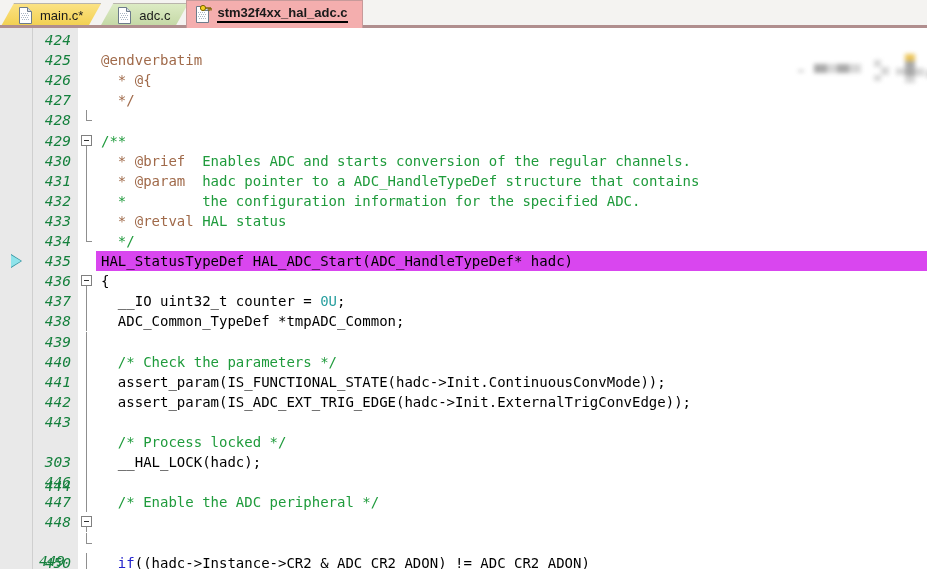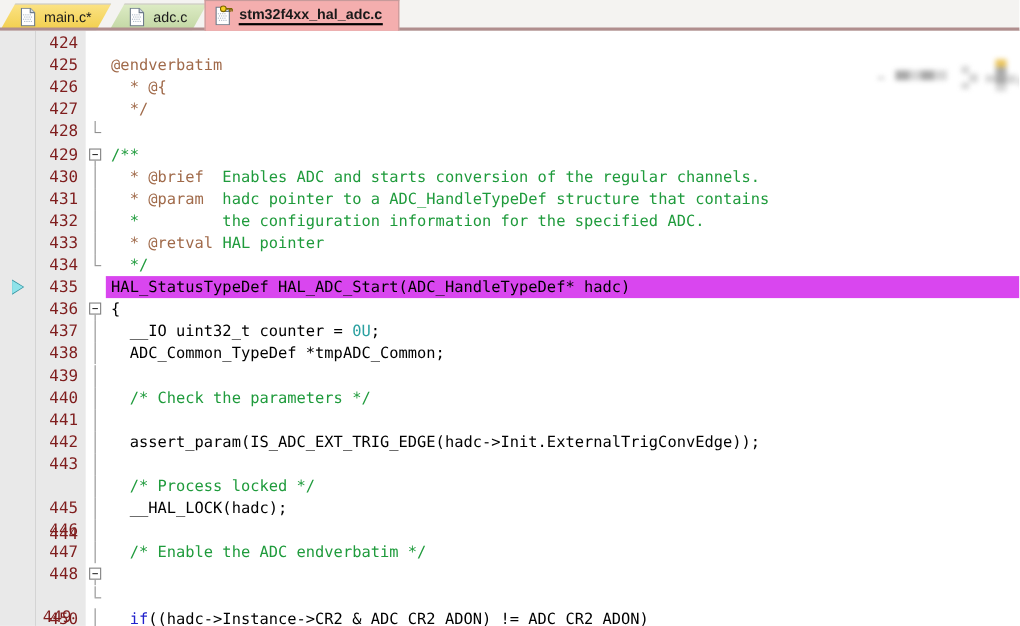--- a/index.html
+++ b/index.html
@@ -153,23 +153,24 @@
   }
 
   .row {
     height: 20.1px;
     line-height: 20.1px;
     font-family: "DejaVu Sans Mono", "Liberation Mono", monospace;
     font-size: 14px;
     white-space: pre;
   }
   .num-gutter .row {
-    color: #7f1d1d;
+    color: #15803d;
     padding-right: 7px;
     font-size: 14.5px;
+    font-style: italic;
   }
   .code-area .row {
     padding-left: 5px;
     color: #000000;
   }
   .code-area .row.hl {
     background: #d946ef;
   }
 
   
@@ -367,21 +368,21 @@
         <div class="row" style="position: absolute; top: 223.1px; right: 0px; left: 0px;">435</div>
         <div class="row" style="position: absolute; top: 243.2px; right: 0px; left: 0px;">436</div>
         <div class="row" style="position: absolute; top: 263.3px; right: 0px; left: 0px;">437</div>
         <div class="row" style="position: absolute; top: 283.4px; right: 0px; left: 0px;">438</div>
         <div class="row" style="position: absolute; top: 303.5px; right: 0px; left: 0px;">439</div>
         <div class="row" style="position: absolute; top: 323.6px; right: 0px; left: 0px;">440</div>
         <div class="row" style="position: absolute; top: 343.7px; right: 0px; left: 0px;">441</div>
         <div class="row" style="position: absolute; top: 363.8px; right: 0px; left: 0px;">442</div>
         <div class="row" style="position: absolute; top: 383.9px; right: 0px; left: 0px;">443</div>
         <div class="row" style="position: absolute; top: 404px; right: 0px; left: 0px; margin-top: 44px;">444</div>
-        <div class="row" style="position: absolute; top: 424.1px; right: 0px; left: 0px;">445</div>
+        <div class="row" style="position: absolute; top: 424.1px; right: 0px; left: 0px;">303</div>
         <div class="row" style="position: absolute; top: 444.2px; right: 0px; left: 0px;">446</div>
         <div class="row" style="position: absolute; top: 464.3px; right: 0px; left: 0px;">447</div>
         <div class="row" style="position: absolute; top: 484.4px; right: 0px; left: 0px;">448</div>
         <div class="row" style="position: absolute; top: 523px; right: 0px; left: 0px; text-align: center;">449</div>
         <div class="row" style="position: absolute; top: 524.6px; right: 0px; left: 0px;">450</div>
       </div>
     <div class="fold-gutter" id="fold-gutter">
         <div class="fold-line" style="top: 82.4px; height: 10.05px;"></div>
         <div class="fold-end" style="top: 92.45px;"></div>
         <div class="fold-box" style="top: 106.5px;"></div>
@@ -431,31 +432,32 @@
       </div>
     <div class="row" style="position: absolute; top: 2px; left: 0px; right: 0px;"></div>
         <div class="row" style="position: absolute; top: 22.1px; left: 0px; right: 0px;"><span class="c-doctag">@endverbatim</span></div>
         <div class="row" style="position: absolute; top: 42.2px; left: 0px; right: 0px;"><span class="c-doctag">  * @{</span></div>
         <div class="row" style="position: absolute; top: 62.3px; left: 0px; right: 0px;"><span class="c-doctag">  */</span></div>
         <div class="row" style="position: absolute; top: 82.4px; left: 0px; right: 0px;"></div>
         <div class="row" style="position: absolute; top: 102.5px; left: 0px; right: 0px;"><span class="c-comment">/**</span></div>
         <div class="row" style="position: absolute; top: 122.6px; left: 0px; right: 0px;"><span class="c-doctag">  * </span><span class="c-doctag">@brief</span><span class="c-comment">  Enables ADC and starts conversion of the regular channels.</span></div>
         <div class="row" style="position: absolute; top: 142.7px; left: 0px; right: 0px;"><span class="c-doctag">  * </span><span class="c-doctag">@param</span><span class="c-comment">  hadc pointer to a ADC_HandleTypeDef structure that contains</span></div>
         <div class="row" style="position: absolute; top: 162.8px; left: 0px; right: 0px;"><span class="c-comment">  *         the configuration information for the specified ADC.</span></div>
-        <div class="row" style="position: absolute; top: 182.9px; left: 0px; right: 0px;"><span class="c-doctag">  * </span><span class="c-doctag">@retval</span><span class="c-comment"> HAL pointer</span></div>
+        <div class="row" style="position: absolute; top: 182.9px; left: 0px; right: 0px;"><span class="c-doctag">  * </span><span class="c-doctag">@retval</span><span class="c-comment"> HAL status</span></div>
         <div class="row" style="position: absolute; top: 203px; left: 0px; right: 0px;"><span class="c-comment">  */</span></div>
         <div class="row hl" style="position: absolute; top: 223.1px; left: 0px; right: 0px;"><span class="c-plain">HAL_StatusTypeDef HAL_ADC_Start(ADC_HandleTypeDef* hadc)</span></div>
         <div class="row" style="position: absolute; top: 243.2px; left: 0px; right: 0px;"><span class="c-plain">{</span></div>
         <div class="row" style="position: absolute; top: 263.3px; left: 0px; right: 0px;"><span class="c-plain">  __IO uint32_t counter = </span><span class="c-num">0U</span><span class="c-plain">;</span></div>
         <div class="row" style="position: absolute; top: 283.4px; left: 0px; right: 0px;"><span class="c-plain">  ADC_Common_TypeDef *tmpADC_Common;</span></div>
         <div class="row" style="position: absolute; top: 303.5px; left: 0px; right: 0px;"></div>
         <div class="row" style="position: absolute; top: 323.6px; left: 0px; right: 0px;"><span class="c-comment">  /* Check the parameters */</span></div>
+        <div class="row" style="position: absolute; top: 343.7px; left: 0px; right: 0px;"><span class="c-plain">  assert_param(IS_FUNCTIONAL_STATE(hadc-&gt;Init.ContinuousConvMode));</span></div>
         <div class="row" style="position: absolute; top: 363.8px; left: 0px; right: 0px;"><span class="c-plain">  assert_param(IS_ADC_EXT_TRIG_EDGE(hadc-&gt;Init.ExternalTrigConvEdge));</span></div>
         <div class="row" style="position: absolute; top: 383.9px; left: 0px; right: 0px;"></div>
         <div class="row" style="position: absolute; top: 404px; left: 0px; right: 0px;"><span class="c-comment">  /* Process locked */</span></div>
         <div class="row" style="position: absolute; top: 424.1px; left: 0px; right: 0px;"><span class="c-plain">  __HAL_LOCK(hadc);</span></div>
         <div class="row" style="position: absolute; top: 444.2px; left: 0px; right: 0px;"></div>
-        <div class="row" style="position: absolute; top: 464.3px; left: 0px; right: 0px;"><span class="c-comment">  /* Enable the ADC endverbatim */</span></div>
+        <div class="row" style="position: absolute; top: 464.3px; left: 0px; right: 0px;"><span class="c-comment">  /* Enable the ADC peripheral */</span></div>
         <div class="row" style="position: absolute; top: 524.6px; left: 0px; right: 0px;"><span class="c-kw">  if</span><span class="c-plain">((hadc-&gt;Instance-&gt;CR2 &amp; ADC_CR2_ADON) != ADC_CR2_ADON)</span></div>
       </div>
   </div>
 
 </div>
 
 </body></html>

